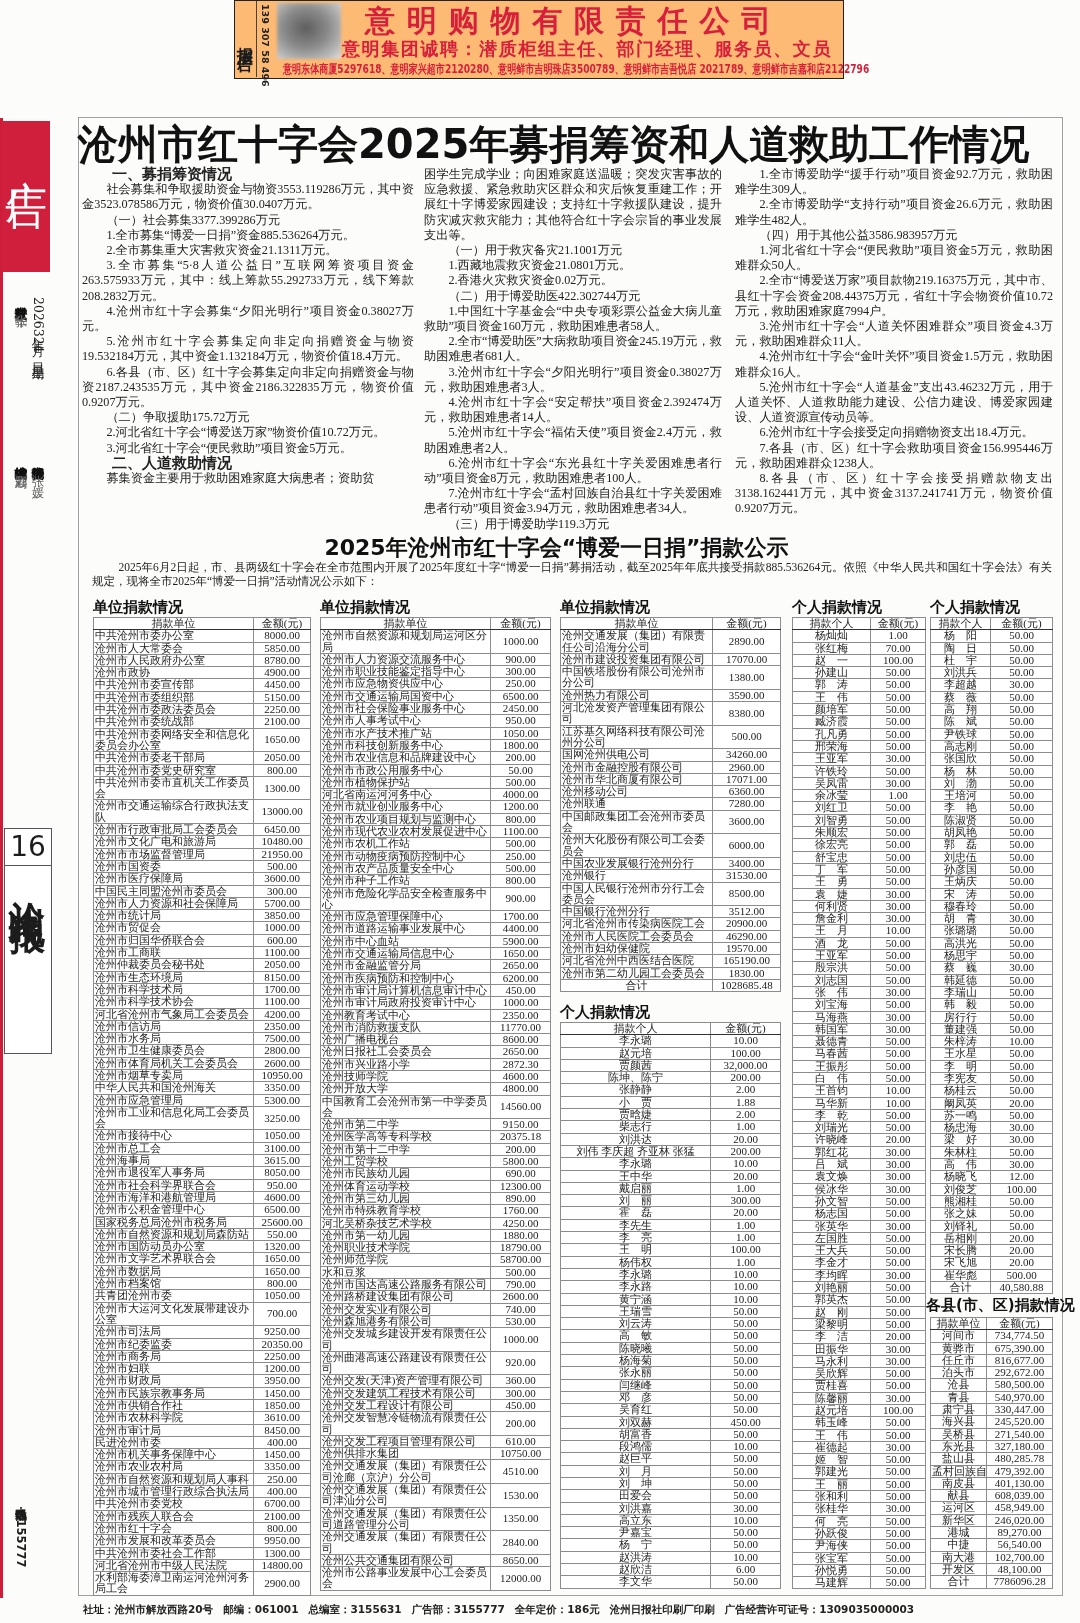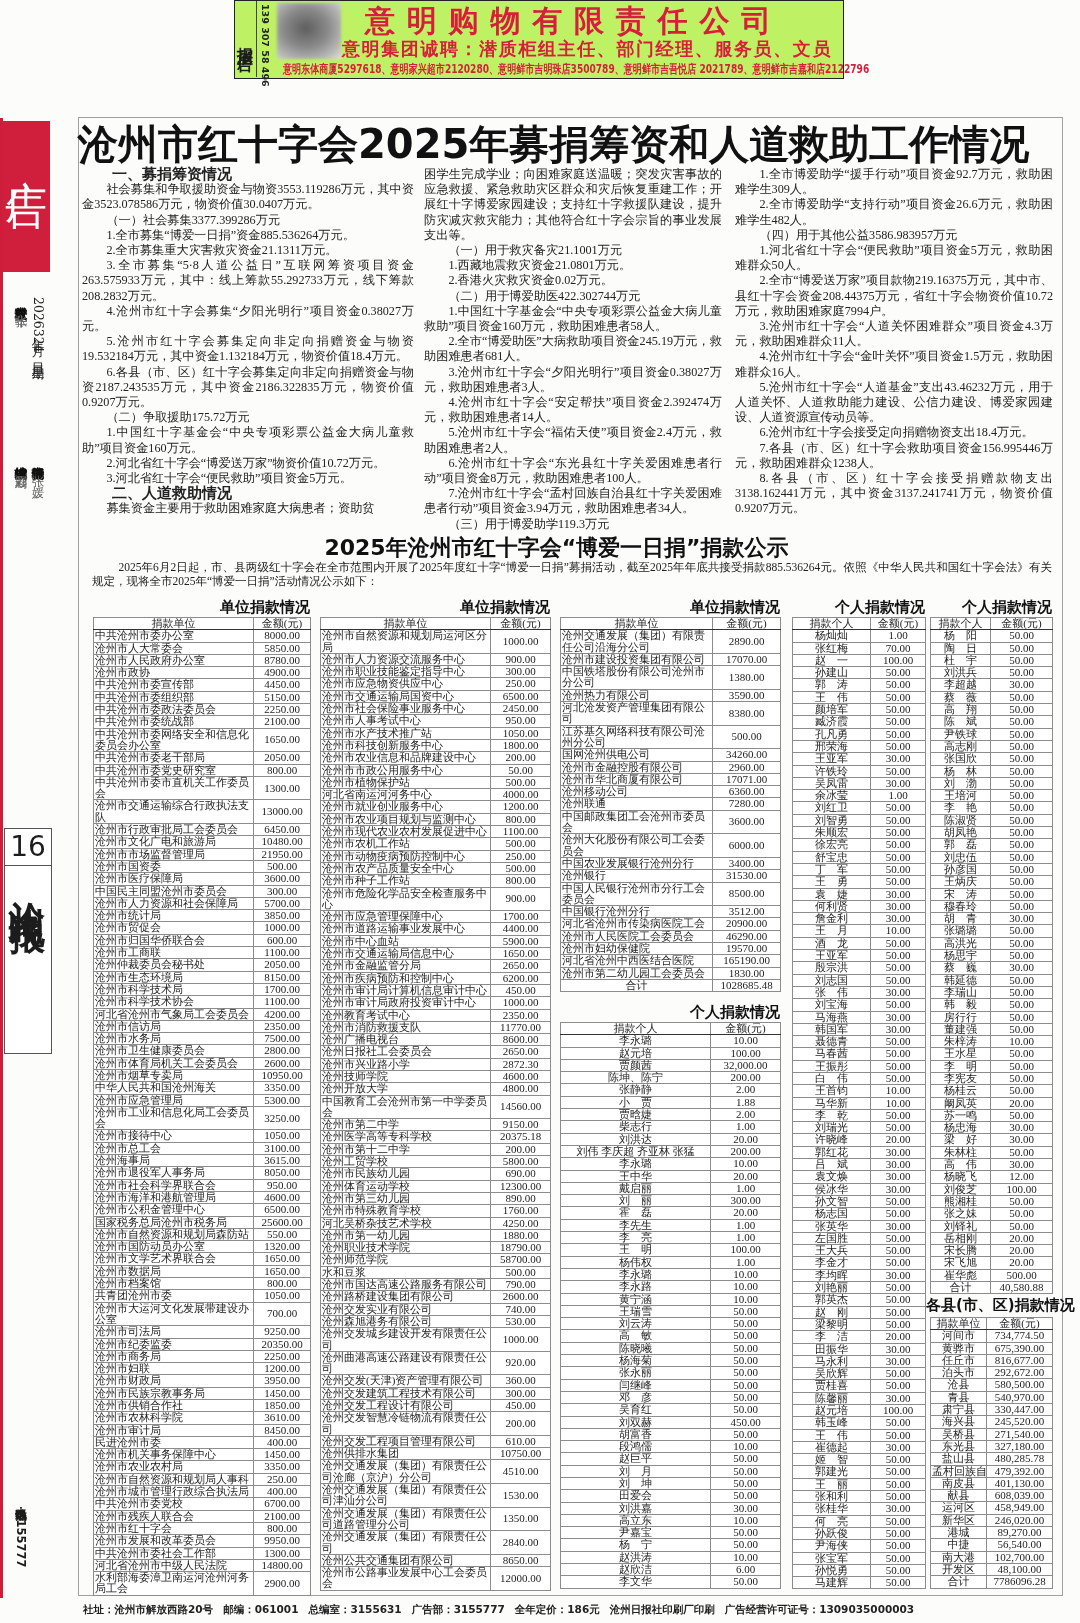--- a/index.html
+++ b/index.html
@@ -2,21 +2,21 @@
 <html><head>
 <meta charset="utf-8">
 <style>
 *{box-sizing:border-box;margin:0;padding:0}
 html,body{width:1080px;height:1623px}
 body{position:relative;overflow:hidden;background:#fcfcfa;color:#1c1c1c;font-family:"Liberation Serif","DejaVu Serif",serif}
 .a{position:absolute}
 .vr{writing-mode:vertical-rl;white-space:nowrap}
 
 
-#ad{left:234px;top:0;width:610px;height:79px;border:1.5px solid #222;background:#bef264}
+#ad{left:234px;top:0;width:610px;height:79px;border:1.5px solid #222;background:#fdba74}
 #ad-label{left:0;top:0;width:22px;height:76px;border-right:1px solid #444;font-family:"DejaVu Sans",sans-serif;font-weight:bold;font-size:16px;letter-spacing:3px;line-height:22px;text-align:center;padding-top:1px}
 #ad-phone{left:24px;top:3px;height:72px;font-family:"DejaVu Sans",sans-serif;font-weight:bold;font-size:9.5px;line-height:12px;color:#222}
 #ad-photo{left:42px;top:2px;width:64px;height:56px;background:radial-gradient(ellipse at 45% 45%,#5e5e5e 0%,#8a8a8a 45%,#bdbdbd 80%,#e3e3e3 100%);filter:blur(1.5px)}
 #ad-company{left:130px;top:4px;font-family:"DejaVu Sans",sans-serif;font-weight:bold;font-size:30px;line-height:32px;letter-spacing:11.8px;color:#d71f3b;white-space:nowrap}
 #ad-recruit{left:107px;top:38px;font-family:"DejaVu Sans",sans-serif;font-weight:bold;font-size:18px;line-height:20px;letter-spacing:1.6px;color:#d71f3b;white-space:nowrap}
 #ad-stores{left:48px;top:60px;font-family:"DejaVu Sans",sans-serif;font-weight:bold;font-size:12px;line-height:16px;color:#d71f3b;white-space:nowrap;transform:scaleX(.755);transform-origin:0 0}
 
 
 #side-line{left:0;top:118px;width:3px;height:1480px;background:#cc1d3a}
 #side-ad{left:2px;top:121px;width:48px;height:151px;background:#cf1f3d;color:#fff;font-family:"DejaVu Serif",serif;font-size:42px;line-height:48px;letter-spacing:6px;padding-top:26px;display:flex;justify-content:center}
@@ -41,21 +41,21 @@
 .artcol .para{text-indent:2em}
 .artcol .cont{text-indent:0}
 #col1{left:82px;width:332px}
 #col2{left:424px;width:298px}
 #col3{left:735px;width:318px}
 
 #notice-title{left:78px;top:535px;width:985px;padding-right:28px;text-align:center;font-family:"DejaVu Sans",sans-serif;font-weight:bold;font-size:22px;line-height:26px;color:#111;white-space:nowrap}
 #notice-intro{left:92px;top:560px;width:960px;font-size:11.5px;line-height:14px;text-indent:2.3em;text-align:justify;color:#222}
 
 
-.thd{font-family:"DejaVu Sans",sans-serif;font-weight:bold;font-size:15px;line-height:16px;text-align:right;color:#111;white-space:nowrap}
+.thd{font-family:"DejaVu Sans",sans-serif;font-weight:bold;font-size:15px;line-height:16px;text-align:left;color:#111;white-space:nowrap}
 .tbl table{border-collapse:collapse;width:100%;table-layout:fixed;font-size:11px;line-height:11.3px;border:1px solid #333;background:#fff}
 .tbl th,.tbl td{border:1px solid #8c8c8c;padding:0 1px;vertical-align:middle;font-weight:normal;word-break:break-all}
 .tbl th{text-align:center;border-bottom:1px solid #333}
 .tbl td.nm{text-align:left}
 .tbl td.pn{text-align:center;white-space:nowrap;overflow:hidden}
 .tbl td.am{text-align:center;white-space:nowrap}
 .tbl tfoot td{text-align:center;border-top:1px solid #8b5cf6}
 
 #h1{left:93px;top:599px;width:217px}  #t1{left:93px;top:617px;width:217px}
 #h2{left:320px;top:599px;width:230px} #t2{left:320px;top:617px;width:230px}
@@ -111,21 +111,20 @@
 <p class="heading">一、募捐筹资情况</p>
     <p class="para">社会募集和争取援助资金与物资3553.119286万元，其中资金3523.078586万元，物资价值30.0407万元。</p>
     <p class="para">（一）社会募集3377.399286万元</p>
     <p class="para">1.全市募集“博爱一日捐”资金885.536264万元。</p>
     <p class="para">2.全市募集重大灾害救灾资金21.1311万元。</p>
     <p class="para">3.全市募集“5·8人道公益日”互联网筹资项目资金263.575933万元，其中：线上筹款55.292733万元，线下筹款208.2832万元。</p>
     <p class="para">4.沧州市红十字会募集“夕阳光明行”项目资金0.38027万元。</p>
     <p class="para">5.沧州市红十字会募集定向非定向捐赠资金与物资19.532184万元，其中资金1.132184万元，物资价值18.4万元。</p>
     <p class="para">6.各县（市、区）红十字会募集定向非定向捐赠资金与物资2187.243535万元，其中资金2186.322835万元，物资价值0.9207万元。</p>
     <p class="para">（二）争取援助175.72万元</p>
-    <p class="para">1.中国红十字基金会“中央专项彩票公益金大病儿童救助”项目资金160万元。</p>
     <p class="para">2.河北省红十字会“博爱送万家”物资价值10.72万元。</p>
     <p class="para">3.河北省红十字会“便民救助”项目资金5万元。</p>
     <p class="heading">二、人道救助情况</p>
     <p class="para">募集资金主要用于救助困难家庭大病患者；资助贫</p>
   </div>
 <div id="col2" class="a artcol">
 
 <p class="cont">困学生完成学业；向困难家庭送温暖；突发灾害事故的应急救援、紧急救助灾区群众和灾后恢复重建工作；开展红十字博爱家园建设；支持红十字救援队建设，提升防灾减灾救灾能力；其他符合红十字会宗旨的事业发展支出等。</p>
     <p class="para">（一）用于救灾备灾21.1001万元</p>
     <p class="para">1.西藏地震救灾资金21.0801万元。</p>

